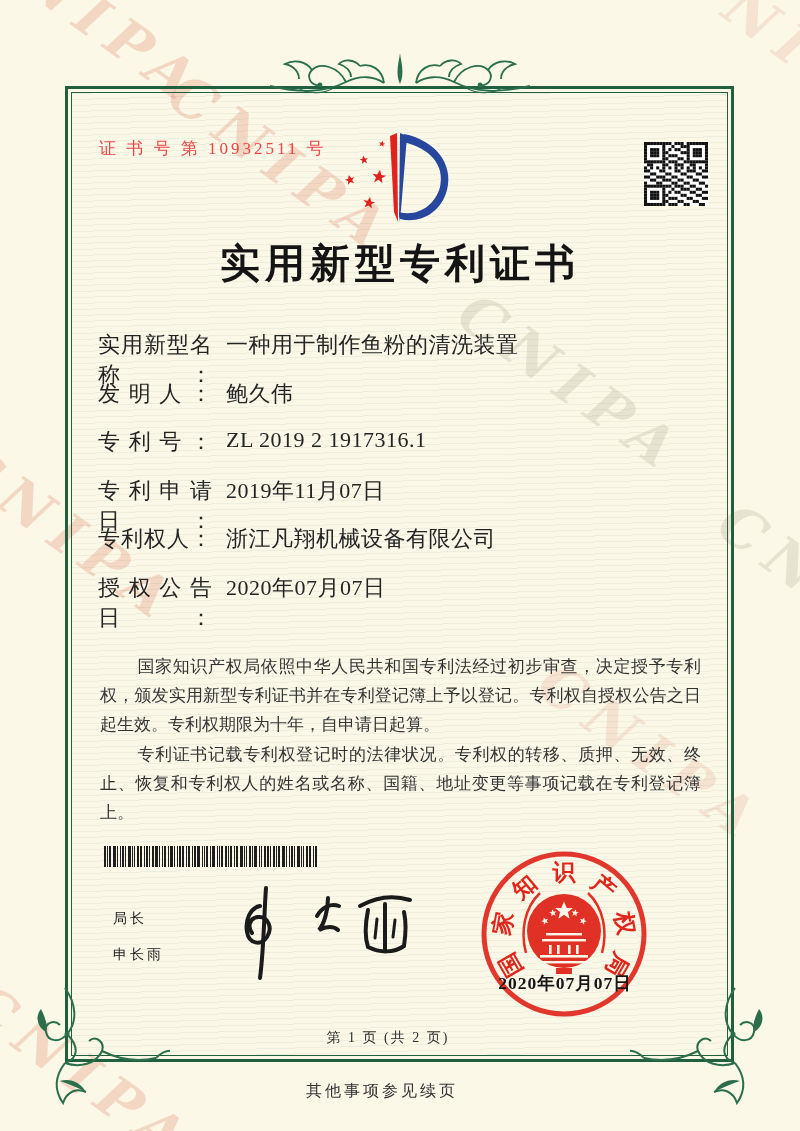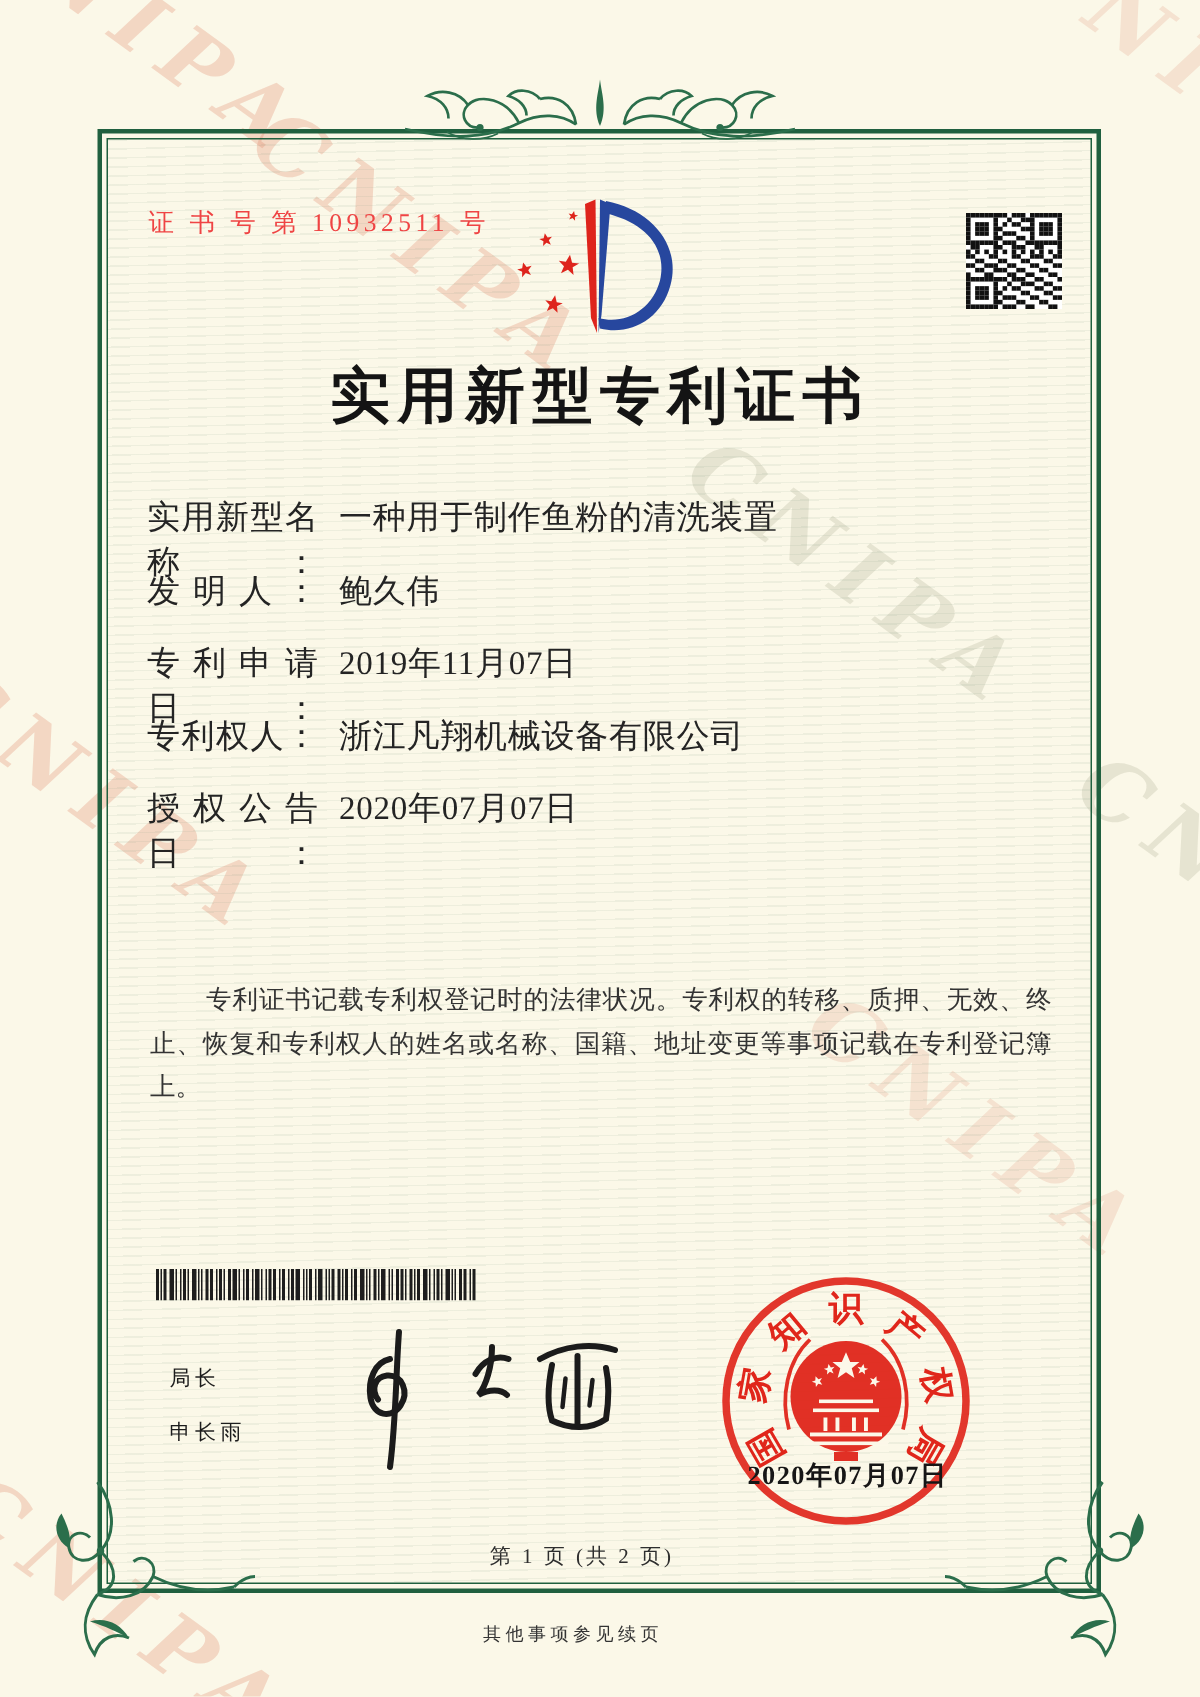--- a/index.html
+++ b/index.html
@@ -57,21 +57,21 @@
   .seal{position:absolute;left:479px;top:849px;width:170px;height:170px;}
   .seal-char{position:absolute;left:50%;top:50%;width:26px;height:26px;margin-left:-13px;margin-top:-13px;
          text-align:center;line-height:26px;font-size:23px;font-weight:bold;color:#e0261b;
          font-family:"Liberation Serif",serif;}
   .seal-date{position:absolute;left:477px;top:971px;width:176px;text-align:center;
          font-size:17.5px;font-weight:bold;color:#161616;letter-spacing:1px;z-index:5;}
 
   .page-info{position:absolute;left:0;top:1029px;width:776px;text-align:center;
          font-size:14px;color:#2e2e2e;letter-spacing:2px;}
   .continuation{position:absolute;left:0;top:1081px;width:764px;text-align:center;
-         font-size:12px;color:#333;letter-spacing:3px;font-family:Liberation Mono, monospace;}
+         font-size:16px;color:#333;letter-spacing:3px;font-family:Liberation Mono, monospace;}
 </style>
 </head>
 <body>
 
 <div class="wm wm-pink" style="left:-40px;top:-18px;">CNIPA</div>
 <div class="wm wm-pink" style="left:150px;top:130px;">CNIPA</div>
 <div class="wm wm-pink2" style="left:660px;top:10px;">CNIPA</div>
 <div class="wm wm-gray" style="left:440px;top:350px;">CNIPA</div>
 <div class="wm wm-pink" style="left:-65px;top:500px;">CNIPA</div>
 <div class="wm wm-gray" style="left:700px;top:560px;">CNIPA</div>
@@ -389,31 +389,35 @@
 <div class="title">实用新型专利证书</div>
 
 <div class="fields">
   <div class="frow">
     <span class="flabel">实用新型名称：</span><span class="fvalue">一种用于制作鱼粉的清洗装置</span>
   </div>
   <div class="frow">
     <span class="flabel">发明人：</span><span class="fvalue">鲍久伟</span>
   </div>
   <div class="frow">
+    <span class="flabel">专利号：</span><span class="fvalue">ZL 2019 2 1917316.1</span>
+  </div>
+  <div class="frow">
     <span class="flabel">专利申请日：</span><span class="fvalue">2019年11月07日</span>
   </div>
   <div class="frow">
     <span class="flabel">专利权人：</span><span class="fvalue">浙江凡翔机械设备有限公司</span>
   </div>
   <div class="frow">
     <span class="flabel">授权公告日：</span><span class="fvalue">2020年07月07日</span>
   </div>
 </div>
 
 <div class="paras">
+  <p>国家知识产权局依照中华人民共和国专利法经过初步审查，决定授予专利权，颁发实用新型专利证书并在专利登记簿上予以登记。专利权自授权公告之日起生效。专利权期限为十年，自申请日起算。</p>
   <p>专利证书记载专利权登记时的法律状况。专利权的转移、质押、无效、终止、恢复和专利权人的姓名或名称、国籍、地址变更等事项记载在专利登记簿上。</p>
 </div>
 
 <svg class="barcode" viewBox="0 0 215 21" preserveAspectRatio="none">
   <g id="barcode-bars" fill="#1d1d1d">
       <rect x="0" y="0" width="2" height="21"></rect>
       <rect x="3" y="0" width="1" height="21"></rect>
       <rect x="5" y="0" width="2" height="21"></rect>
       <rect x="9" y="0" width="3" height="21"></rect>
       <rect x="13" y="0" width="1" height="21"></rect>

